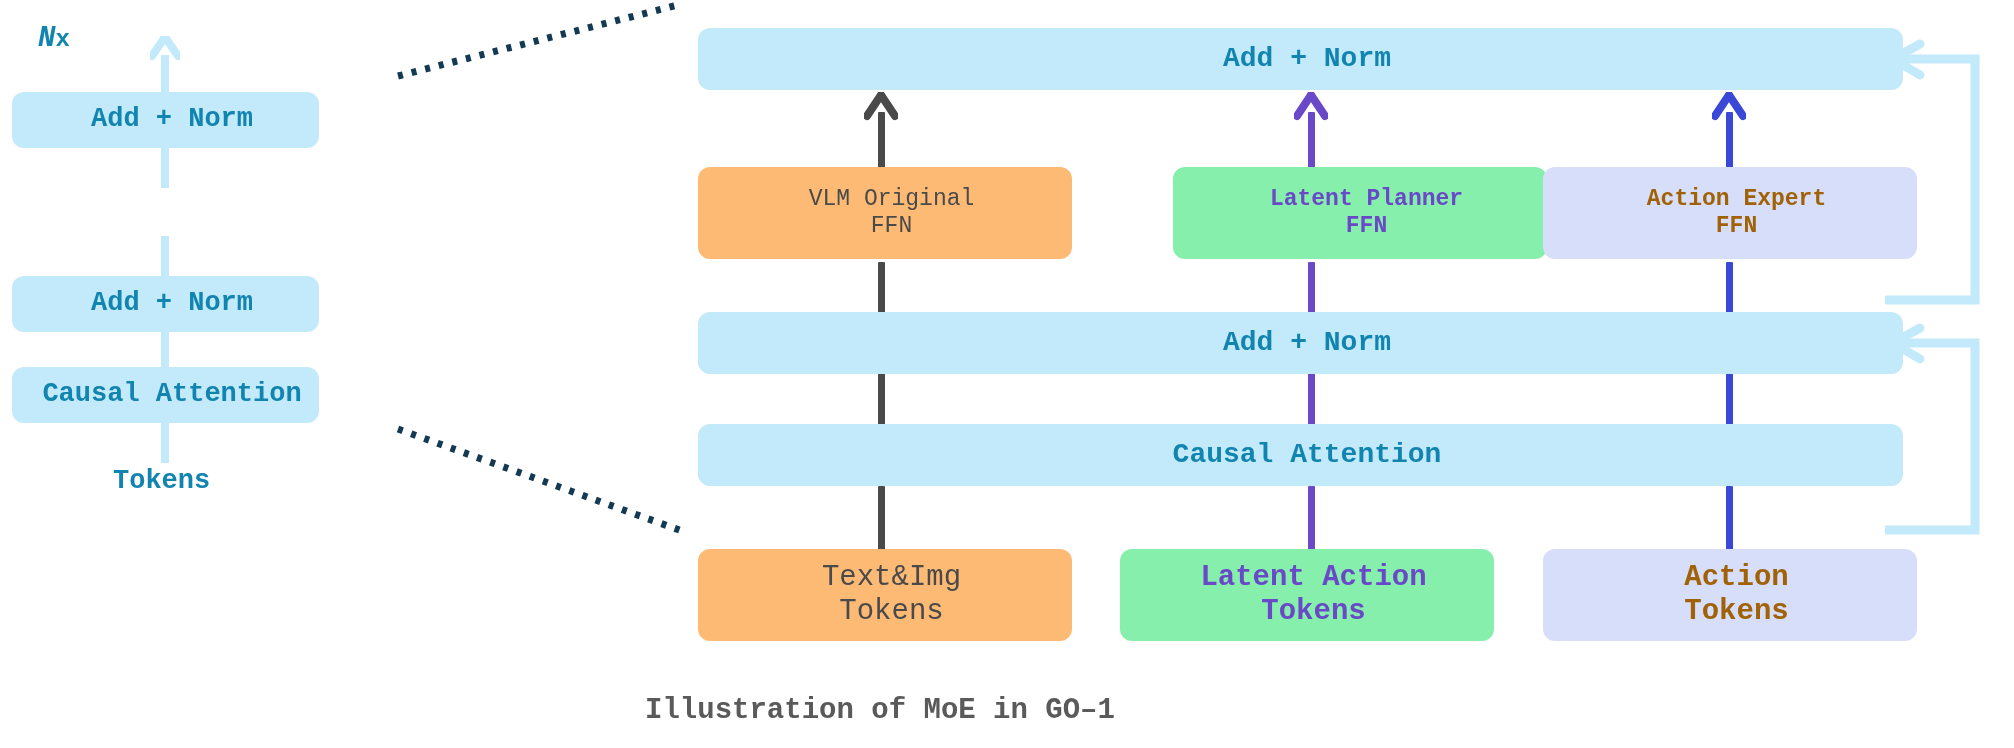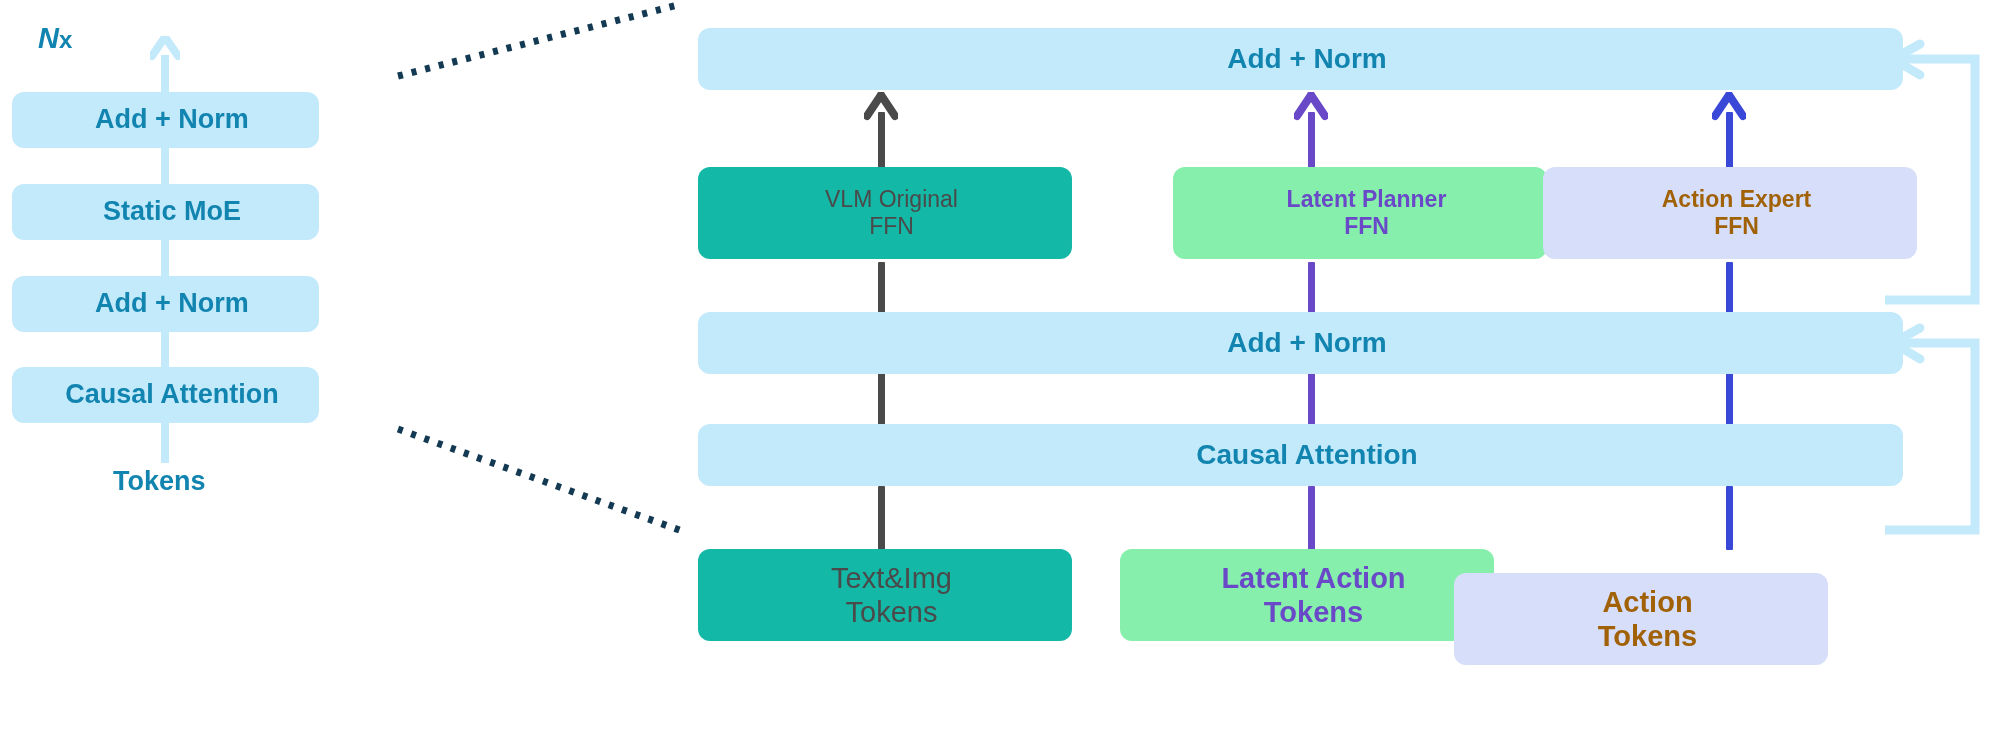--- a/index.html
+++ b/index.html
@@ -9,20 +9,21 @@
   }
   body {
     font-family: "Liberation Sans", sans-serif;
   }
   #stage {
     position: relative;
     width: 2014px;
     height: 748px;
     background: #ffffff;
     overflow: hidden;
+    font-family: Liberation Mono, monospace;
   }
 
   
   .block {
     position: absolute;
     box-sizing: border-box;
     display: flex;
     align-items: center;
     justify-content: center;
     text-align: center;
@@ -31,21 +32,21 @@
     white-space: pre-line;
     z-index: 3;
     padding-left: 13px;
   }
   .cyan {
     background: #c3eafb;
     color: #1184b0;
     font-weight: bold;
   }
   .grey {
-    background: #14b8a6;
+    background: #fdba74;
     color: #4a4a4a;
     font-weight: normal;
   }
   .purple {
     background: #86efac;
     color: #6a49c8;
     font-weight: bold;
     margin-left: 48px;
   }
   .blue {
@@ -133,21 +134,21 @@
   #eb-action  { left: 1543px; }
 
   .token-box {
     width: 374px;
     height: 92px;
     top: 549px;
     font-size: 29px;
   }
   #tb-textimg { left: 698px; }
   #tb-latent  { left: 1072px; }
-  #tb-action  { left: 1454px; margin-top: 24px; }
+  #tb-action  { left: 1543px; }
 
   
   .vline {
     position: absolute;
     width: 7px;
     z-index: 2;
     border-radius: 1px;
   }
   .vline.dark   { background: #4a4a4a; }
   .vline.violet { background: #6a49c8; }
@@ -207,21 +208,20 @@
   <svg id="left-arrowhead" viewBox="0 0 30 26" xmlns="http://www.w3.org/2000/svg">
     <path d="M 15 1 L 28 20 M 15 1 L 2 20" fill="none" stroke="#c3eafb" stroke-width="8" stroke-linecap="round"></path>
   </svg>
 
   <div class="left-label" id="nx-label">
     <span>N</span><span class="nx-x">x</span>
   </div>
 
   <div class="block cyan left-block" id="lb-addnorm-top">Add + Norm</div>
 
-  <div class="block cyan left-block" id="lb-staticmoe">Static MoE</div>
 
   <div class="block cyan left-block" id="lb-addnorm-bot">Add + Norm</div>
 
   <div class="block cyan left-block" id="lb-causalattn">Causal Attention</div>
 
   <div class="left-label" id="input-label">Tokens</div>
 
   <svg class="dotted" style="left:395px; top:0px; width:290px; height:80px;" viewBox="0 0 290 80" xmlns="http://www.w3.org/2000/svg">
     <line x1="3" y1="76" x2="287" y2="4" stroke="#133a52" stroke-width="7" stroke-linecap="butt" stroke-dasharray="5 9"></line>
   </svg>
@@ -280,14 +280,15 @@
   </div>
 
   <div class="block purple token-box" id="tb-latent">
     <span><span>Latent Action</span><br><span>Tokens</span></span>
   </div>
 
   <div class="block blue token-box" id="tb-action">
     <span><span>Action</span><br><span>Tokens</span></span>
   </div>
 
+  <div id="caption">Illustration of MoE in GO–1</div>
 
 </div>
 
 </body></html>

